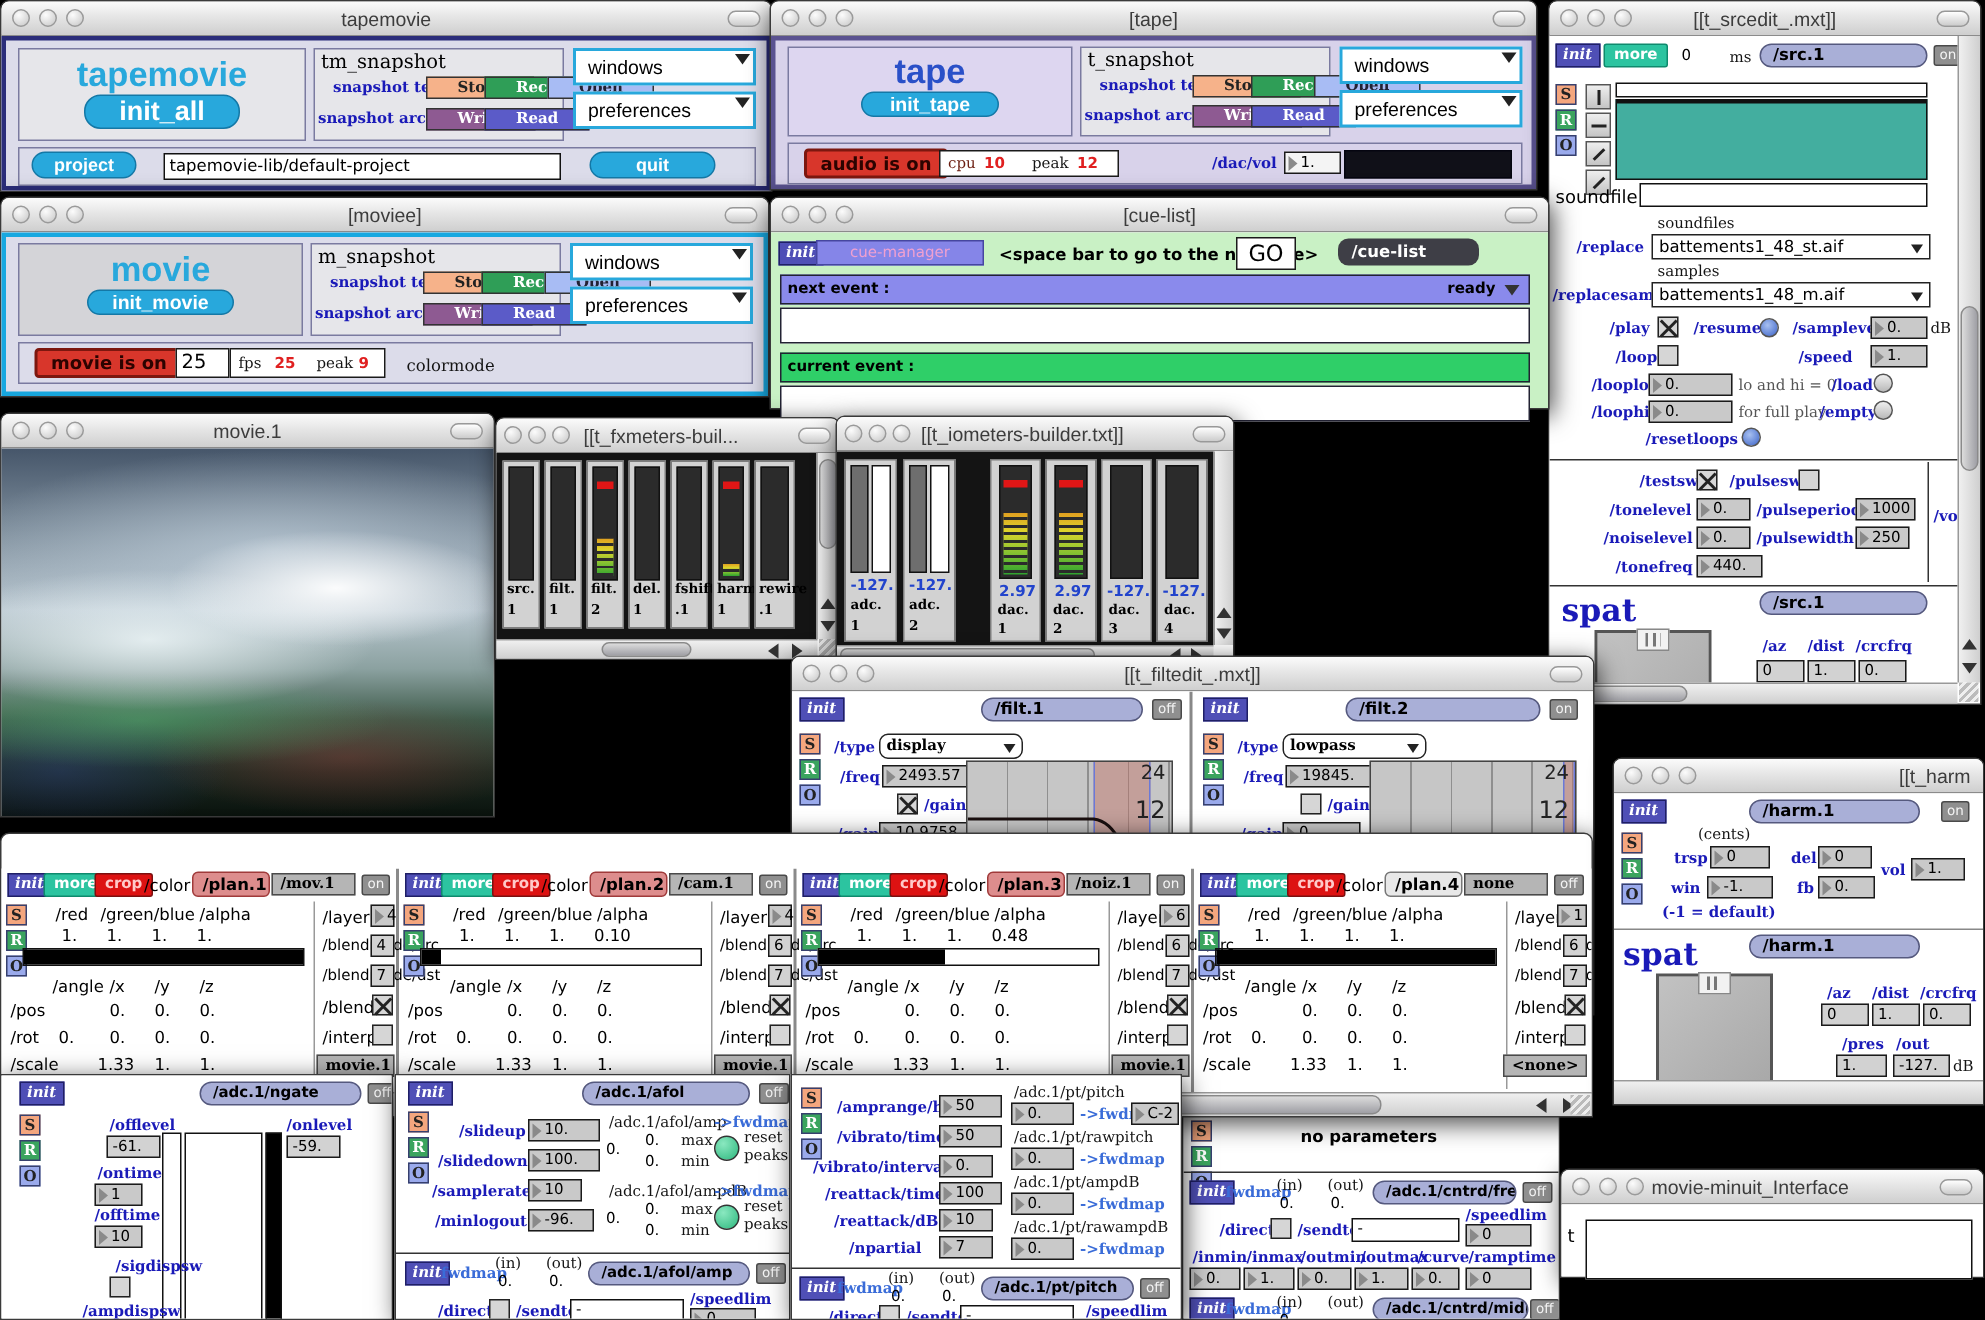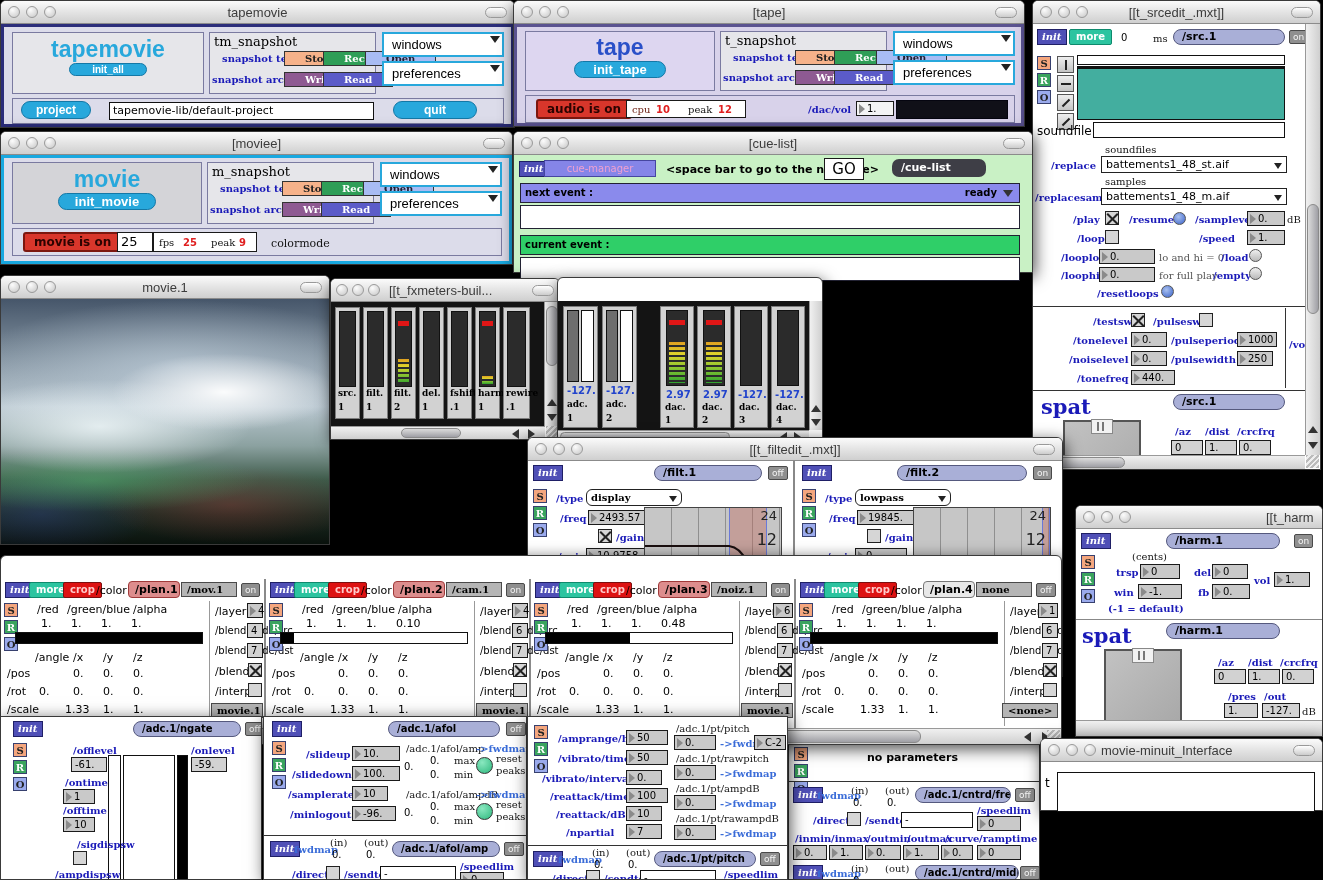--- a/index.html
+++ b/index.html
@@ -131,21 +131,21 @@
         <i></i>
         <i></i>
         <i></i>
       </span>
   <span class="ttl">tapemovie</span>
   <span class="clps"></span>
  </div>
  <div class="abs" style="left:0;top:23px;right:0;bottom:0;background:#dcdcea;border:3px solid #2b2d7a;padding:4px 6px">
   <div class="panel abs" style="left:8px;top:5px;width:192px;height:62px;text-align:center">
    <div style="font-size:23px;font-weight:bold;color:#28a8dc;font-family:'Liberation Sans',sans-serif;margin-top:3px">tapemovie</div>
-   <span class="round" style="display:inline-block;font-size:10px;padding:0 22px">init_all</span>
+   <span class="round" style="display:inline-block;font-size:18px;padding:0 22px">init_all</span>
   </div>
   <div class="panel abs" style="left:205px;top:5px;width:167px;height:62px">
    <div style="font-family:'DejaVu Serif',serif;font-size:13px;margin:1px 0 2px 4px">tm_snapshot</div>
    <div style="position:relative;height:18px">
     <span class="blab" style="left:12px;top:2px">snapshot temp</span>
     <span class="chip store abs" style="left:74px;top:0">Store</span>
     <span class="chip recall abs" style="left:113px;top:0">Recall</span>
     <span class="chip open abs" style="left:155px;top:0;position:absolute">Open</span>
    </div>
    <div style="position:relative;height:18px;margin-top:3px">
@@ -487,20 +487,29 @@
  </div>
  <div class="hscroll" style="bottom:0;right:14px;height:13px">
   <span class="thumbh" style="left:70px;top:1px;height:10px;width:60px"></span>
   <span class="tri lf" style="right:26px;top:2px"></span>
   <span class="tri rt" style="right:10px;top:2px"></span>
  </div>
  <span class="rsz" style="right:0;bottom:0"></span>
 </div>
 
 <div class="win" style="left:557px;top:277px;width:266px;height:166px">
+ <div class="tbar" style="padding:0 5px">
+  <span class="tl" style="gap:4px">
+        <i></i>
+        <i></i>
+        <i></i>
+      </span>
+  <span class="ttl" style="left:56px;right:24px;text-align:left">[[t_iometers-builder.txt]]</span>
+  <span class="clps"></span>
+ </div>
  <div class="abs" style="left:0;top:23px;right:13px;bottom:12px;background:#141414;overflow:hidden">
   <div class="metercard" style="left:5px;top:5px;width:35px;height:122px">
    <span class="abs" style="left:3px;top:3px;width:12px;height:72px;background:#6e6e6e;border:1px solid #111"></span>
    <span class="abs" style="left:17px;top:3px;width:13px;height:72px;background:#fff;border:1px solid #111">
           <i class="abs" style="height:46%;background:#b84b4b"></i>
         </span>
    <span class="mval" style="left:3px;top:78px">-127.</span>
    <span class="mlab" style="left:3px;top:92px">adc.</span>
    <span class="mlab" style="left:3px;top:106px">1</span>
   </div>
@@ -1089,21 +1098,21 @@
   <span class="valbox" style="left:206px;top:140px;width:32px">0.</span>
   <span class="blab" style="left:152px;top:162px">/pres</span>
   <span class="blab" style="left:188px;top:162px">/out</span>
   <span class="valbox" style="left:148px;top:174px;width:34px">1.</span>
   <span class="valbox" style="left:186px;top:174px;width:38px">-127.</span>
   <span class="klab" style="left:226px;top:177px">dB</span>
  </div>
  <div class="hscroll" style="bottom:0;height:16px"></div>
 </div>
 
-<div class="win" style="left:1040px;top:738px;width:283px;height:73px">
+<div class="win" style="left:1040px;top:779px;width:283px;height:73px">
  <div class="tbar">
   <span class="tl">
         <i></i>
         <i></i>
         <i></i>
       </span>
   <span class="ttl" style="text-align:left;left:60px">movie-minuit_Interface</span>
   <span class="clps"></span>
  </div>
  <div class="abs" style="left:0;top:23px;right:0;bottom:0;background:#fff">

